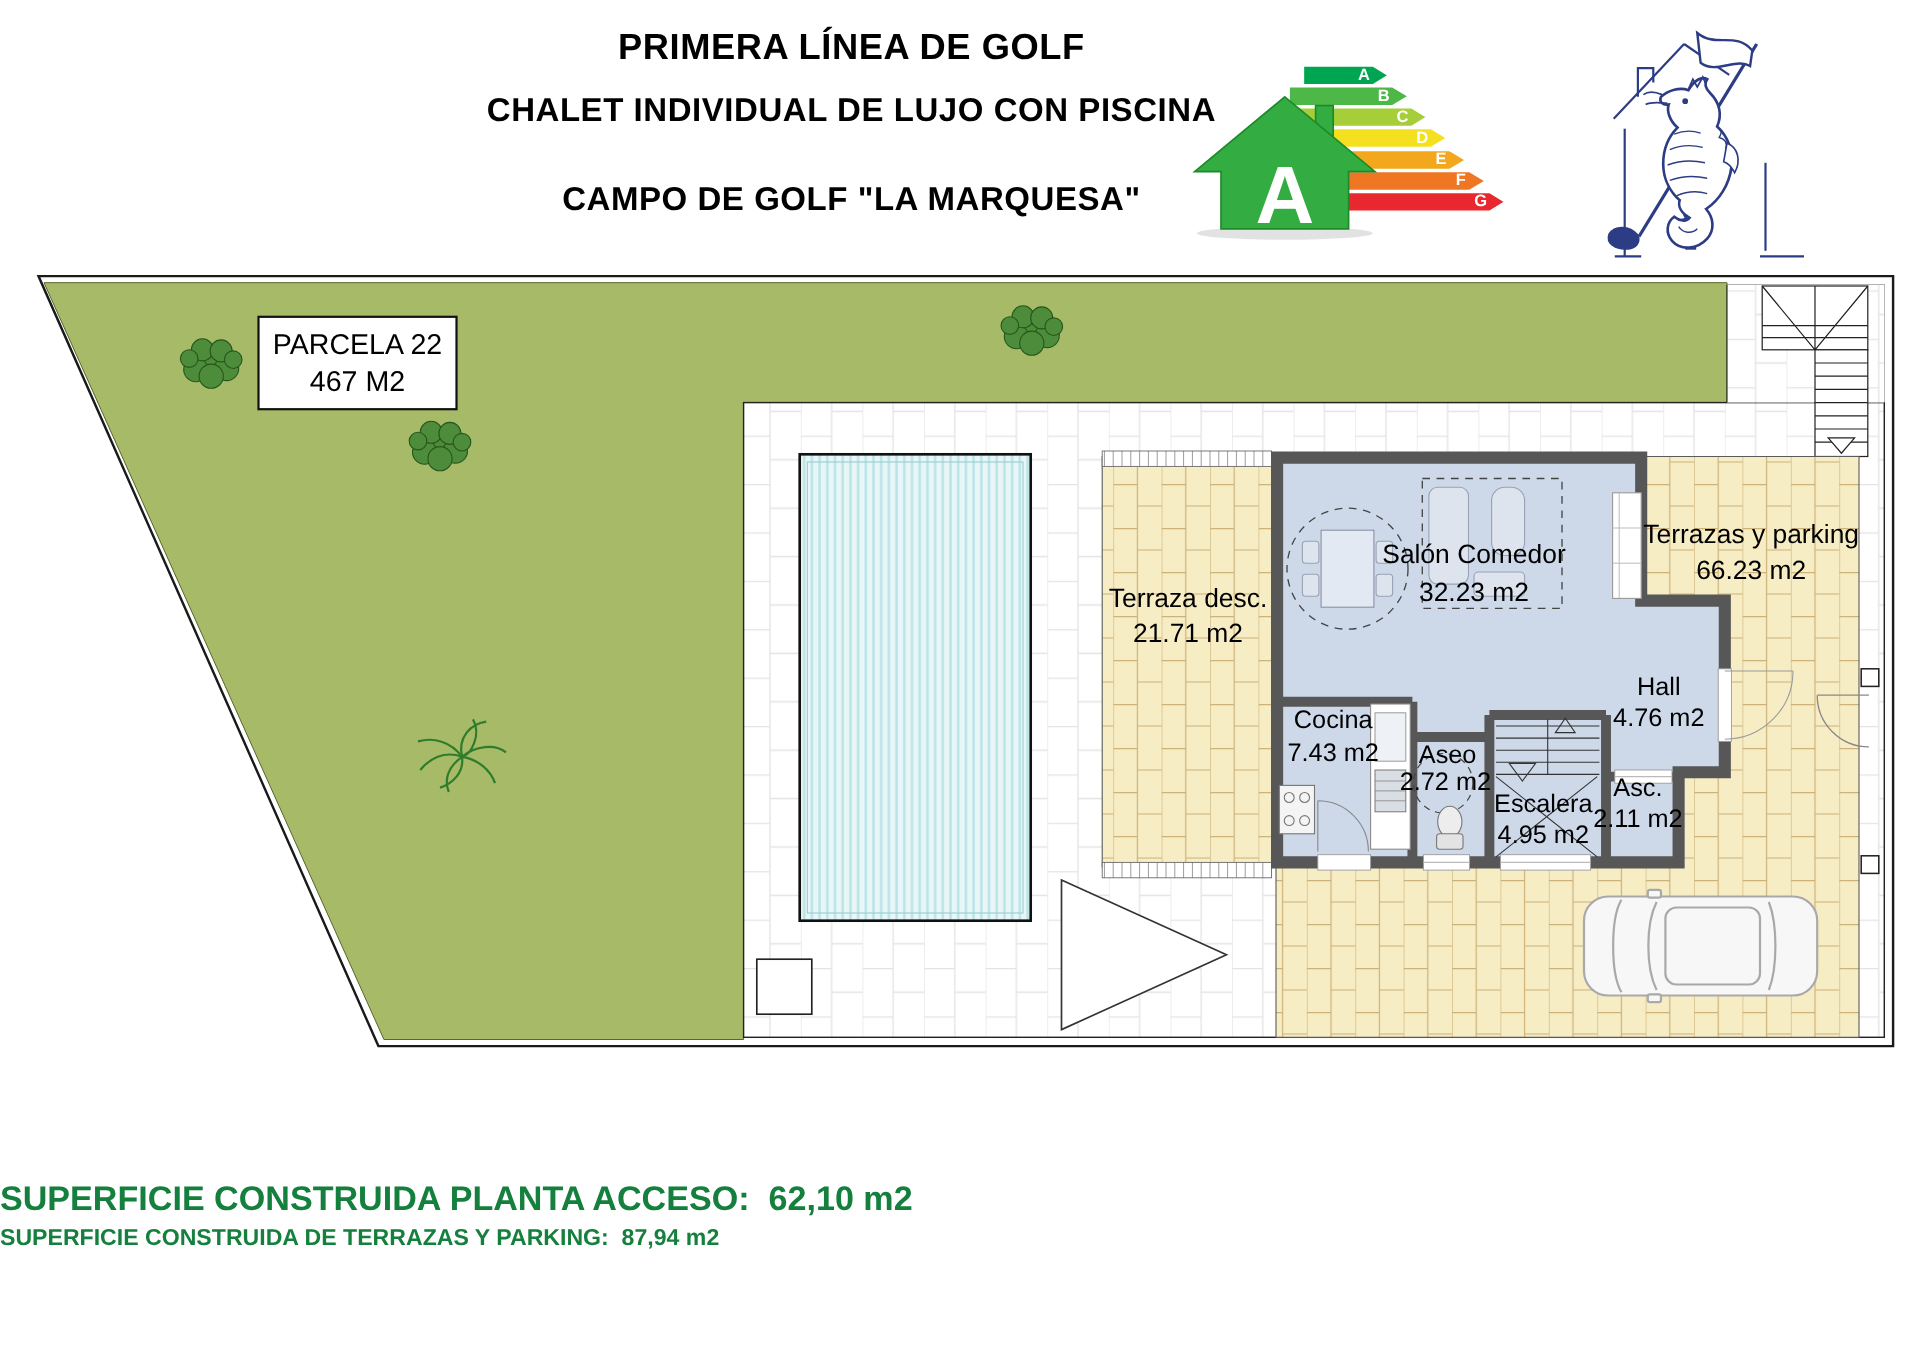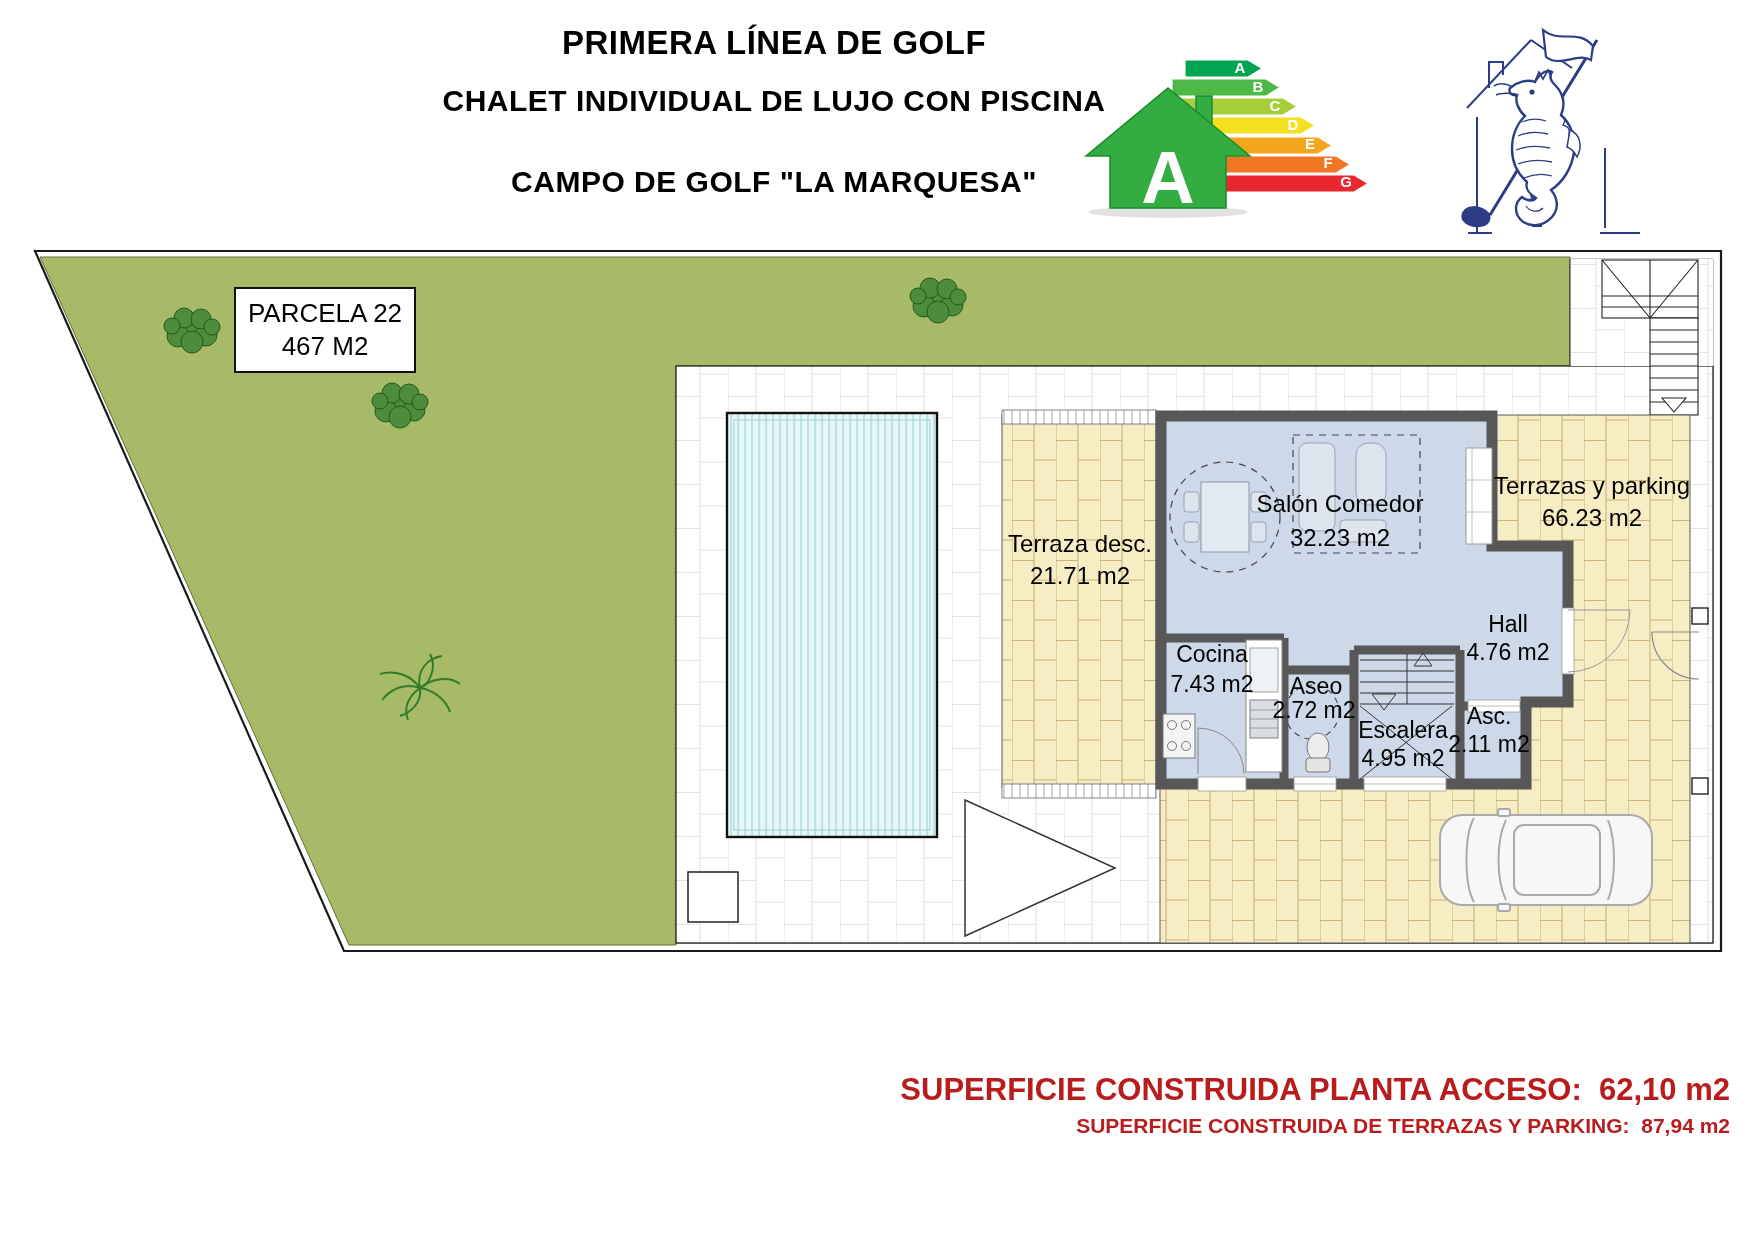--- a/index.html
+++ b/index.html
@@ -3,21 +3,21 @@
 <meta charset="utf-8">
 <style>
   html,body{margin:0;padding:0;background:#ffffff;}
   .page{position:relative;width:1755px;height:1240px;background:#fff;overflow:hidden;
         font-family:"Liberation Sans",sans-serif;}
   .hdr{position:absolute;left:0;width:1548px;text-align:center;font-weight:bold;color:#000;
        white-space:pre;letter-spacing:0.5px;}
   #t1{top:24px;font-size:33px;}
   #t2{top:84px;font-size:30px;}
   #t3{top:165px;font-size:30px;}
-  .ftr{position:absolute;left:0;width:1730px;text-align:right;font-weight:bold;color:#b91c1c;white-space:pre;}
+  .ftr{position:absolute;left:0;width:1730px;text-align:left;font-weight:bold;color:#15803d;white-space:pre;}
   #f1{top:1072px;font-size:31px;}
   #f2{top:1114px;font-size:21px;}
   svg{position:absolute;left:0;top:0;}
   svg text{font-family:"Liberation Sans",sans-serif;fill:#000;}
   .pl{font-size:24px;}
   .ps{font-size:23px;}
   .parc{font-size:26px;}
   .ebar-letter{font-size:15px;font-weight:bold;fill:#fff;}
   .ehouse-letter{font-size:74px;font-weight:bold;fill:#fff;}
 </style>

